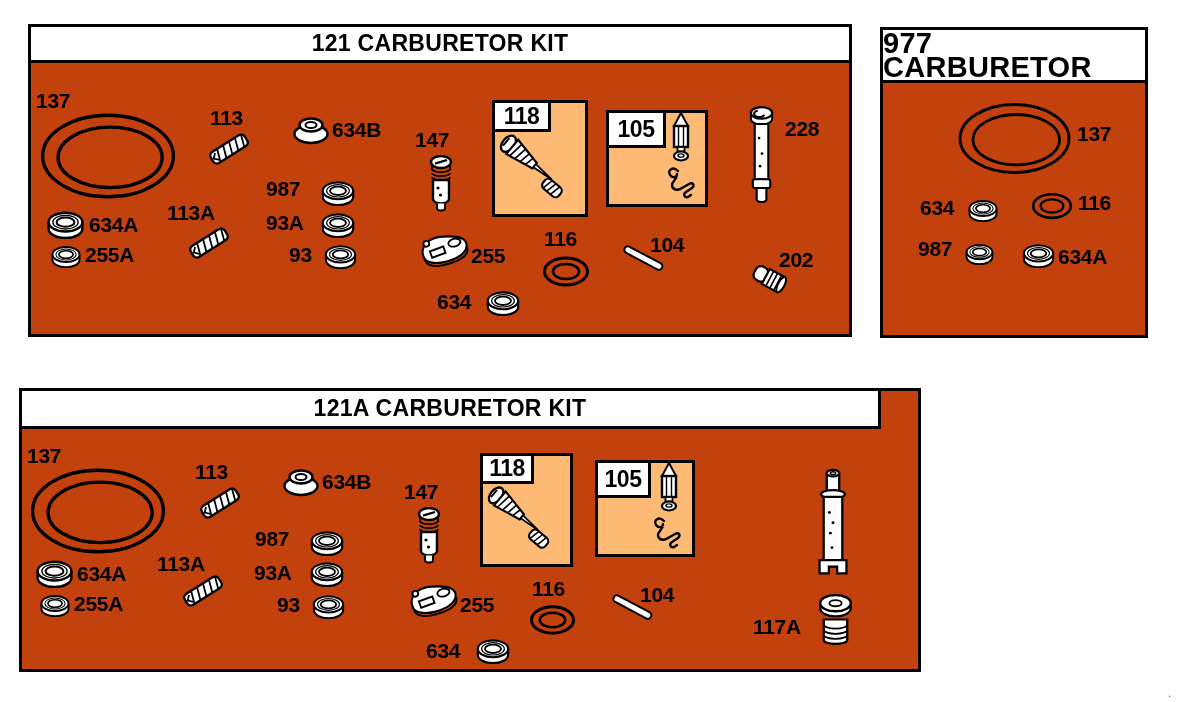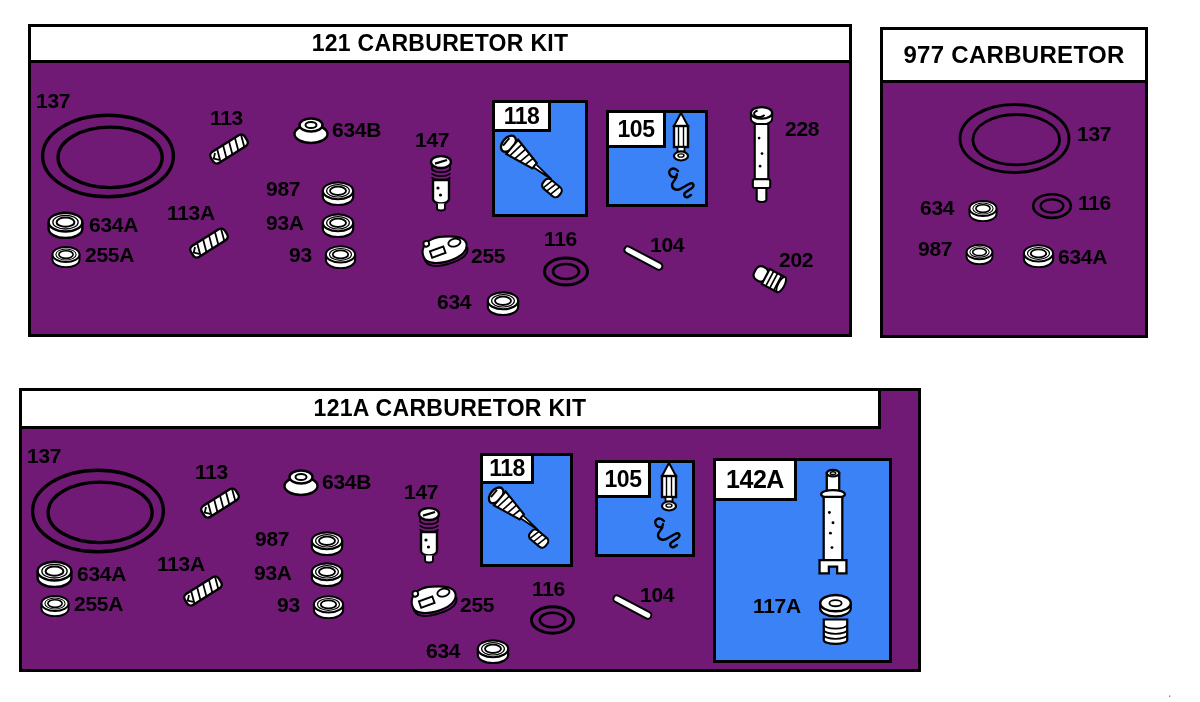--- a/index.html
+++ b/index.html
@@ -1,26 +1,26 @@
 <!DOCTYPE html>
 <html><head>
 <meta charset="utf-8">
 <style>
   html,body{margin:0;padding:0;background:#fff;}
   #stage{position:relative;width:1200px;height:702px;background:#ffffff;overflow:hidden;
          font-family:"Liberation Sans",sans-serif;color:#000;}
-  .panel{position:absolute;border:3px solid #000;background:#701a75;box-sizing:border-box;}
+  .panel{position:absolute;border:3px solid #000;background:#c2410c;box-sizing:border-box;}
   .panel-title{position:absolute;left:0;top:0;display:flex;align-items:center;justify-content:center;
                font-weight:700;border-bottom:3px solid #000;box-sizing:border-box;background:#fff;
                letter-spacing:0.3px;}
   .title-one{width:100%;height:36px;font-size:23px;}
-  .title-two{width:100%;height:53px;flex-direction:column;line-height:24px;font-size:24px;}
+  .title-two{width:100%;height:53px;flex-direction:column;line-height:24px;font-size:29px;}
   .title-partial{width:859px;height:38px;border-right:3px solid #000;font-size:23px;}
   #parts-layer{position:absolute;left:0;top:0;width:1200px;height:702px;}
-  .inset{position:absolute;border:3px solid #000;background:#3b82f6;box-sizing:border-box;padding-left:39px;}
+  .inset{position:absolute;border:3px solid #000;background:#fdba74;box-sizing:border-box;padding-left:39px;}
   .inset-label{position:absolute;top:-3px;left:-3px;border:3px solid #000;background:#fff;
                display:flex;align-items:center;justify-content:center;font-weight:700;font-size:23px;
                box-sizing:border-box;letter-spacing:-0.5px;}
   .plabel{position:absolute;font-weight:700;font-size:21px;line-height:22px;letter-spacing:-0.3px;
           white-space:nowrap;}
   .picon{position:absolute;overflow:visible;}
   #corner-mark{position:absolute;left:1168px;top:686px;font-size:12px;color:#777;}
   #symdefs{position:absolute;width:0;height:0;overflow:hidden;}
 </style>
 </head>
@@ -262,23 +262,20 @@
       <div class="plabel" style="left: 1058px; top: 246px;">634A</div>
       <svg class="picon" width="33" height="26" viewBox="0 0 40 32" style="left: 1022px; top: 242px;">
         <use href="#sym-washer"></use>
       </svg>
       <div class="inset" style="left: 480px; top: 453px; width: 93px; height: 114px;">
         <div class="inset-label" style="width: 54px; height: 31px;">118</div>
       </div>
       <div class="inset" style="left: 595px; top: 460px; width: 100px; height: 97px;">
         <div class="inset-label" style="width: 56px; height: 38px;">105</div>
       </div>
-      <div class="inset" style="left: 713px; top: 458px; width: 179px; height: 205px;">
-        <div class="inset-label" style="width: 84px; height: 43px; font-size: 25px;">142A</div>
-      </div>
       <div class="plabel" style="left: 27px; top: 445px;">137</div>
       <svg class="picon" width="142" height="90" viewBox="0 0 100 64" style="left: 27px; top: 466px;">
         <use href="#sym-ring"></use>
       </svg>
       <div class="plabel" style="left: 195px; top: 461px;">113</div>
       <svg class="picon" width="46" height="38" viewBox="0 0 46 38" style="left: 197px; top: 484px;">
         <use href="#sym-spring"></use>
       </svg>
       <div class="plabel" style="left: 322px; top: 471px;">634B</div>
       <svg class="picon" width="40" height="34" viewBox="0 0 40 34" style="left: 281px; top: 465px;">
@@ -321,21 +318,21 @@
         <use href="#sym-oring"></use>
       </svg>
       <div class="plabel" style="left: 640px; top: 584px;">104</div>
       <svg class="picon" width="48" height="32" viewBox="0 0 48 32" style="left: 610px; top: 593px;">
         <use href="#sym-pin"></use>
       </svg>
       <div class="plabel" style="left: 426px; top: 640px;">634</div>
       <svg class="picon" width="34" height="27" viewBox="0 0 40 32" style="left: 476px; top: 637px;">
         <use href="#sym-washer"></use>
       </svg>
-      <div class="plabel" style="left: 753px; top: 595px; text-align: center;">117A</div>
+      <div class="plabel" style="left: 753px; top: 616px; text-align: center;">117A</div>
       <svg class="picon" width="37" height="53" viewBox="0 0 36 52" style="left: 817px; top: 593px;">
         <use href="#sym-plugv"></use>
       </svg>
       <svg class="picon" width="84" height="76" viewBox="0 0 88 78" style="left: 485px; top: 485px;">
         <use href="#sym-needle118"></use>
       </svg>
       <svg class="picon" width="24" height="52" viewBox="0 0 24 52" style="left: 657px; top: 462px;">
         <use href="#sym-needle105"></use>
       </svg>
       <svg class="picon" width="34" height="36" viewBox="0 0 34 36" style="left: 650px; top: 515px;">

